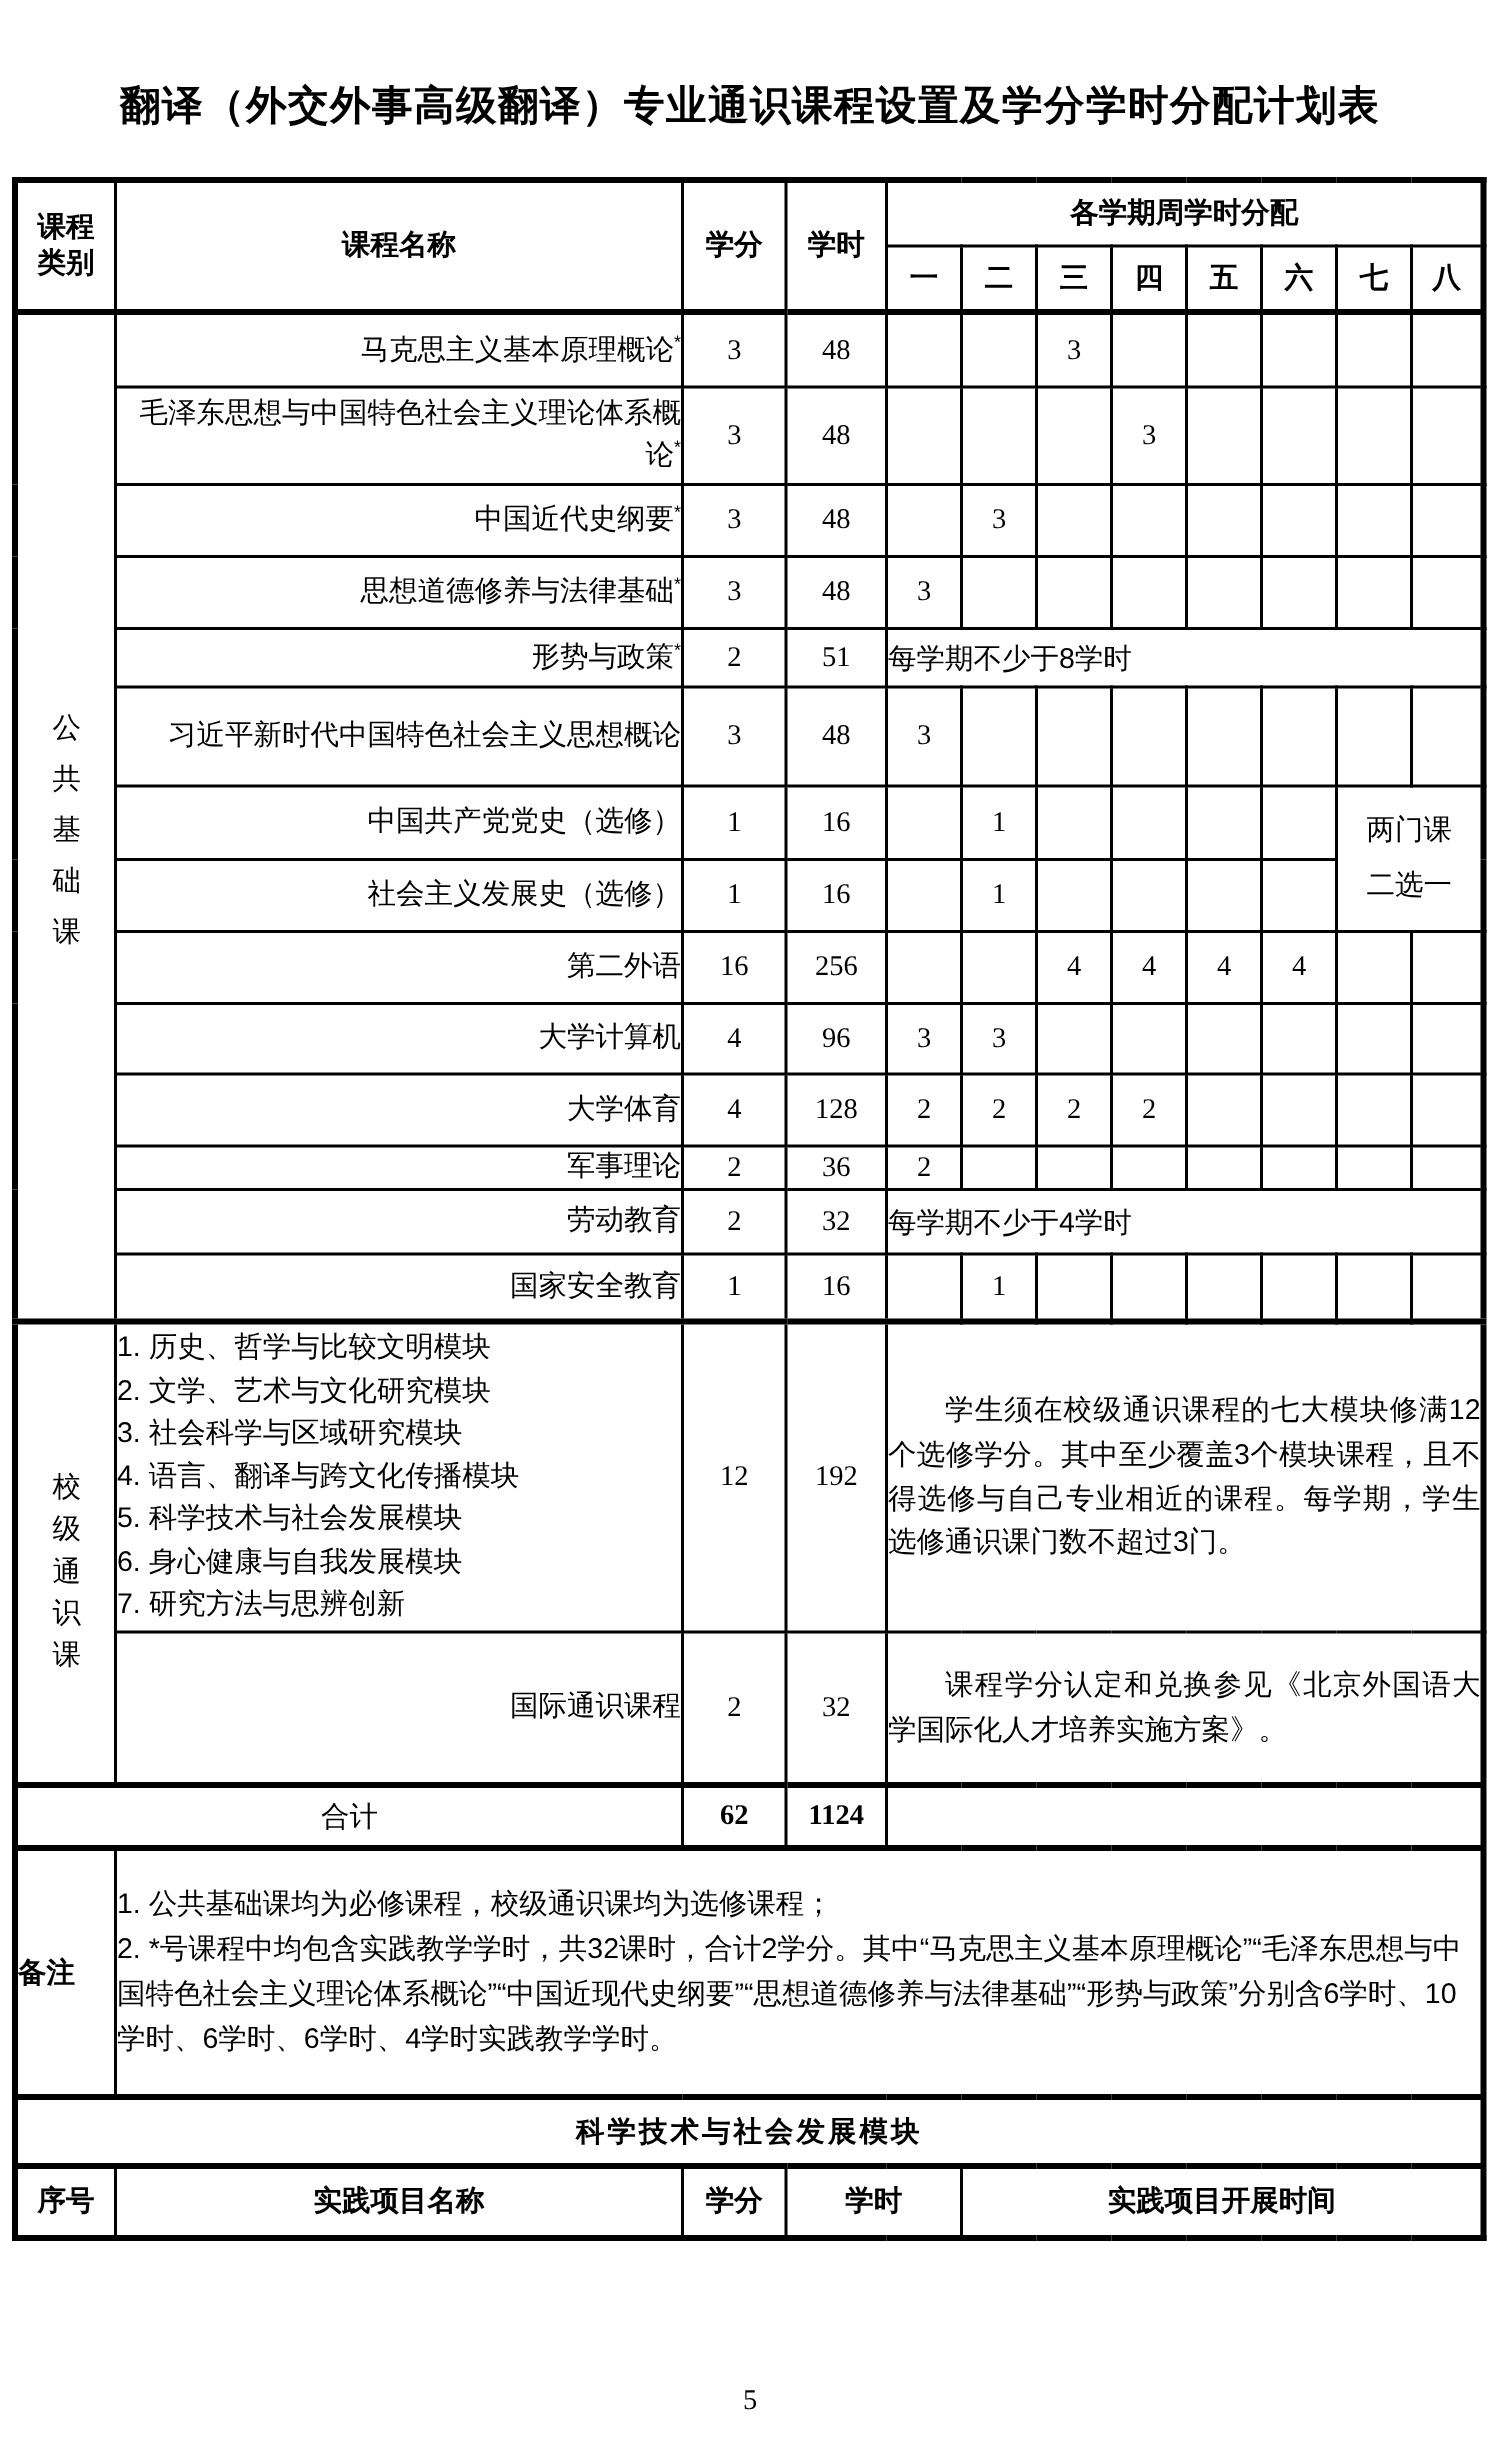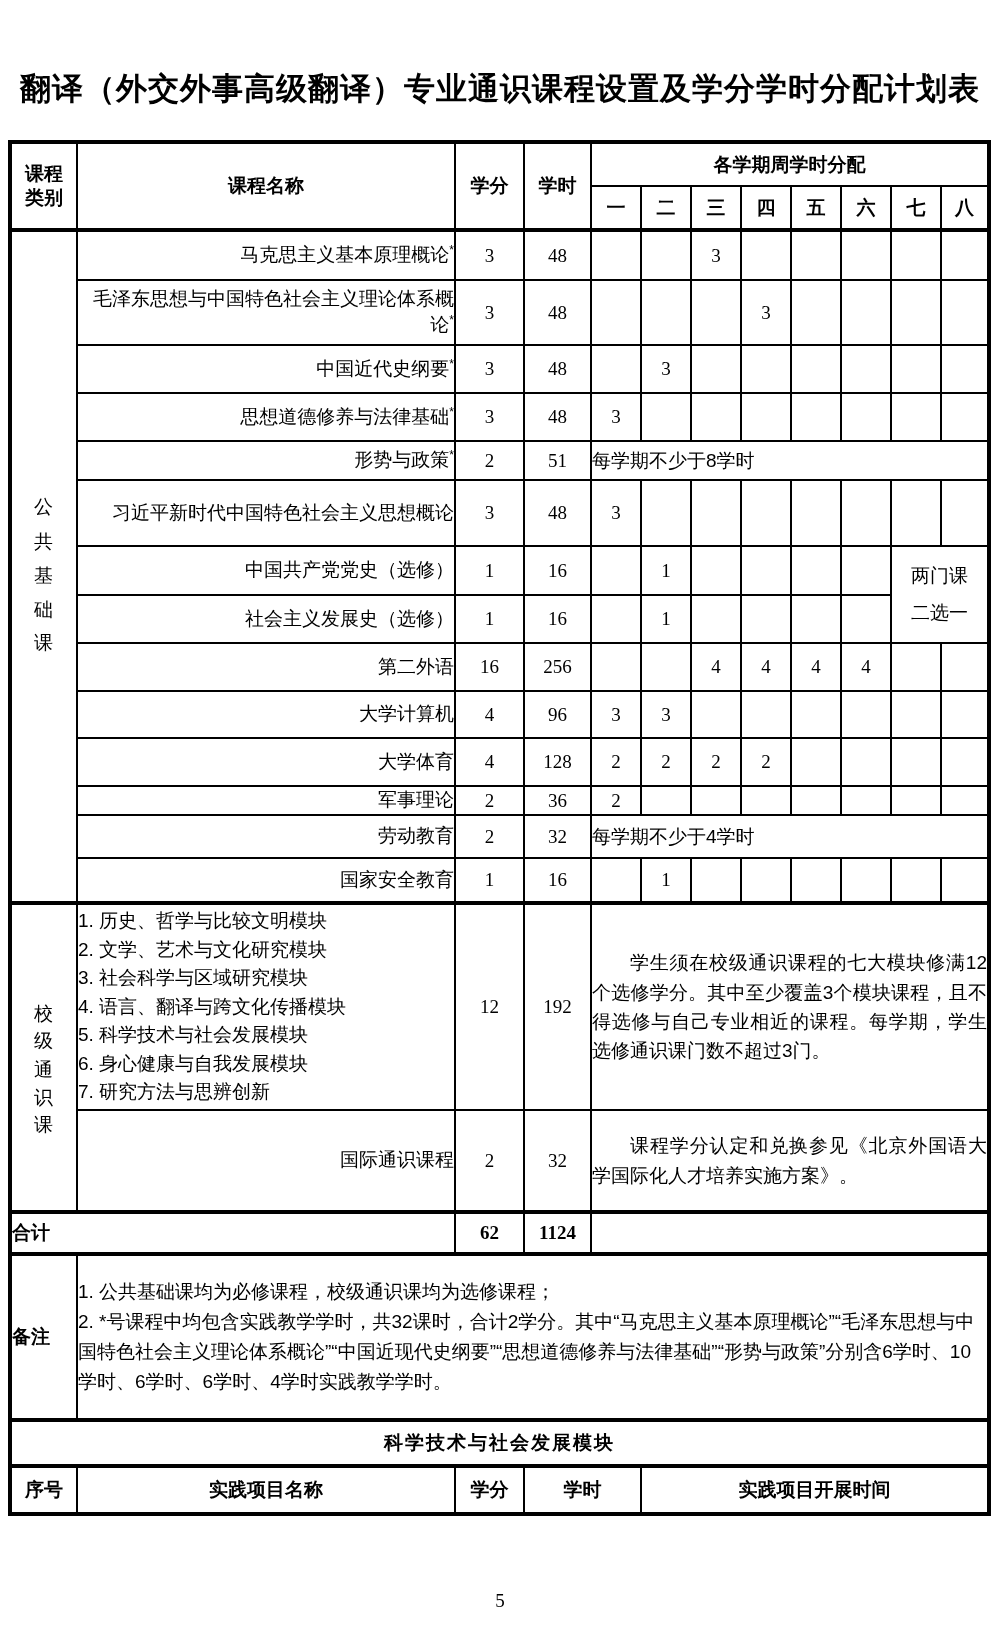--- a/index.html
+++ b/index.html
@@ -1,33 +1,33 @@
 <!DOCTYPE html>
 <html><head>
 <meta charset="utf-8">
 <style>
   html,body{margin:0;padding:0;background:#fff;color:#000;}
   body{width:1000px;height:1630px;font-family:"Liberation Sans",sans-serif;position:relative;}
-  .doc-title{padding-top:68px;margin:0 0 30px 0;text-align:center;font-size:31px;font-weight:bold;letter-spacing:1px;}
+  .doc-title{padding-top:52px;margin:0 0 30px 0;text-align:center;font-size:27px;font-weight:bold;letter-spacing:1px;}
   table.plan{border-collapse:collapse;table-layout:fixed;margin-left:8px;width:980px;border:4px solid #000;}
   table.plan td{border:2px solid #000;padding:0;vertical-align:middle;font-size:19px;overflow:hidden;}
   tr.thick > td{border-top-width:4px;}
   td.hdr{font-weight:bold;text-align:center;white-space:pre-line;line-height:1.25;}
   td.name{text-align:right;padding:3px 52px 3px 8px;line-height:1.4;}
   td.num{font-family:"Liberation Serif","DejaVu Serif",serif;text-align:center;}
   td.bold{font-weight:bold;}
   td.span-note{text-align:left;}
   td.elective{text-align:center;white-space:pre-line;line-height:1.9;margin-left:23px;}
   td.vcell{text-align:center;}
   .vtext{writing-mode:vertical-lr;margin:0 auto;line-height:1;}
   .vtext.pb{letter-spacing:34px;}
   .vtext.sg{letter-spacing:28px;}
   td.modules{text-align:left;padding:4px 52px 4px 8px;line-height:1.5;}
   td.note{text-align:justify;text-indent:2em;padding:4px 8px;line-height:1.55;}
-  td.total-label{font-weight:bold;}
+  td.total-label{font-weight:normal;text-align:center;}
   td.remark-label{font-weight:bold;text-align:left;}
   td.remark-text{text-align:left;padding:8px 30px 8px 12px;line-height:1.58;vertical-align:middle;}
   td.practice-title{font-weight:bold;text-align:center;font-size:25px;letter-spacing:2px;}
   sup{font-size:12px;}
   .page-num{position:absolute;left:0;bottom:18px;width:100%;text-align:center;font-size:19px;font-family:"Liberation Serif","DejaVu Serif",serif;}
 </style>
 </head>
 <body>
 
 <h1 class="doc-title">翻译（外交外事高级翻译）专业通识课程设置及学分学时分配计划表</h1>

